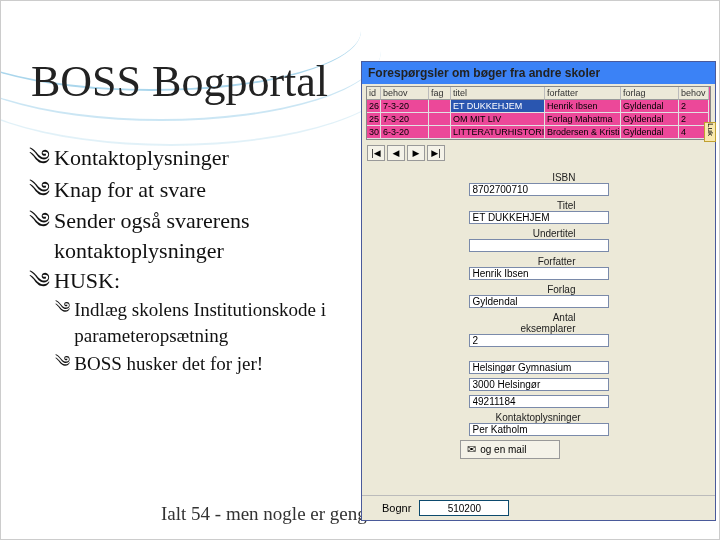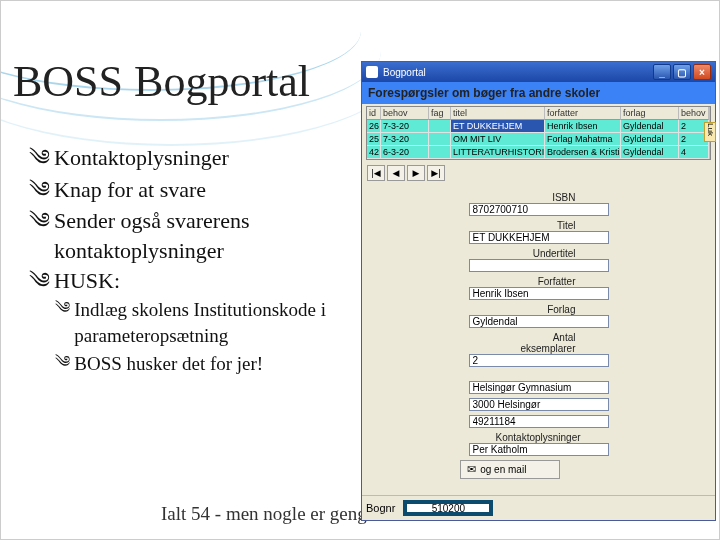--- a/index.html
+++ b/index.html
@@ -15,21 +15,21 @@
   .wave {
     position: absolute; left: -60px; top: -30px;
     width: 420px; height: 120px;
     border: 2px solid rgba(100,180,220,0.55);
     border-radius: 50%;
     border-top: none; border-left: none; border-right: none;
   }
   .wave.w2 { top: -20px; width: 440px; height: 140px; border-color: rgba(140,200,230,0.45);}
   .wave.w3 { top: -10px; width: 460px; height: 155px; border-color: rgba(170,215,235,0.35);}
   .slide-title {
-    position: absolute; top: 55px; left: 12px;
+    position: absolute; top: 55px; left: 30px;
     font-size: 44px; font-weight: normal; color: #222;
   }
   .bullets {
     position: absolute; top: 140px; left: 28px;
     width: 330px; font-size: 22px; line-height: 1.35; color: #111;
   }
   .bullets .item { margin: 2px 0; display: flex; }
   .bullets .swirl { margin-right: 4px; font-family: sans-serif; }
   .bullets .sub { margin-left: 26px; font-size: 19px; }
   .bullets .sub .swirl { font-size: 16px; }
@@ -64,21 +64,21 @@
     border: 1px solid #123a8a; border-radius: 2px;
     display: flex; align-items: center; justify-content: center;
     font-size: 10px; font-weight: bold; color: #fff;
   }
   .tbtn.close { background: linear-gradient(#ef8a6a,#d14a1e); border-color:#9a2a0a;}
   .app-sub {
     padding: 4px 6px; font-size: 12px; font-weight: bold; color: #222;
     background:#3b82f6;
   }
   .grid {
-    margin: 2px 4px; background: #5eead4; border: 1px solid #888;
+    margin: 2px 4px; background: #ec4899; border: 1px solid #888;
   }
   .grid .hdr, .grid .row {
     display: grid;
     grid-template-columns: 14px 48px 22px 94px 76px 58px 30px;
     font-size: 9px;
   }
   .grid .hdr > div {
     background: #ece9d8; border-right: 1px solid #bbb; border-bottom: 1px solid #999;
     padding: 1px 2px; font-weight: normal; color:#333;
   }
@@ -101,24 +101,24 @@
     font-family: Tahoma, sans-serif;
   }
   .mailbtn {
     margin: 4px 0 0 92px; display:flex; align-items:center;
     background:#f4f2e8; border:1px solid #999; padding:2px 6px; width:100px;
   }
   .mailbtn .env { margin-right:4px; font-size:11px;}
   .bottombar {
     position:absolute; left:0; right:0; bottom:0;
     background:#ece9d8; border-top:1px solid #bbb;
-    padding:4px 4px; display:flex; align-items:center; gap:8px;
+    padding:4px 20px; display:flex; align-items:center; gap:8px;
   }
   .bottombar label { font-size:11px; }
-  .bottombar input { width:90px; height:16px; border:4px solid #0c4a6e; font-size:10px; text-align:center;}
+  .bottombar input { width:90px; height:16px; border:1px solid #0c4a6e; font-size:10px; text-align:center;}
   .sidebtn {
     position:absolute; right:-1px; top:60px;
     width:12px; height:20px; background:#f9e9b0; border:1px solid #c0a030;
     font-size:8px; writing-mode:vertical-rl;
   }
 </style>
 </head>
 <body>
 
 <div class="wave"></div>
@@ -151,28 +151,20 @@
     </div>
   <div class="item sub">
       <span class="swirl">༄</span>
       <span>BOSS husker det for jer!</span>
     </div>
 </div>
 
 <div class="footer">Ialt 54 - men nogle er genga</div>
 
 <div class="app">
-  <div class="titlebar">
-    <div class="ticon"></div>
-    <span>Bogportal</span>
-    <div class="spacer"></div>
-    <div class="tbtn">_</div>
-    <div class="tbtn">▢</div>
-    <div class="tbtn close">×</div>
-  </div>
   <div class="sidebtn">Luk</div>
   <div class="app-sub">Forespørgsler om bøger fra andre skoler</div>
 
   <div class="grid">
     <div class="hdr">
       <div>id</div>
       <div>behov</div>
       <div>fag</div>
       <div>titel</div>
       <div>forfatter</div>
@@ -191,21 +183,21 @@
     <div class="row">
       <div>25</div>
       <div>7-3-20</div>
       <div></div>
       <div>OM MIT LIV</div>
       <div>Forlag Mahatma</div>
       <div>Gyldendal</div>
       <div>2</div>
     </div>
     <div class="row">
-      <div>42</div>
+      <div>30</div>
       <div>6-3-20</div>
       <div></div>
       <div>LITTERATURHISTORIE - NOTE</div>
       <div>Brodersen &amp; Kristiansen</div>
       <div>Gyldendal</div>
       <div>4</div>
     </div>
   </div>
 
   <div class="nav">

